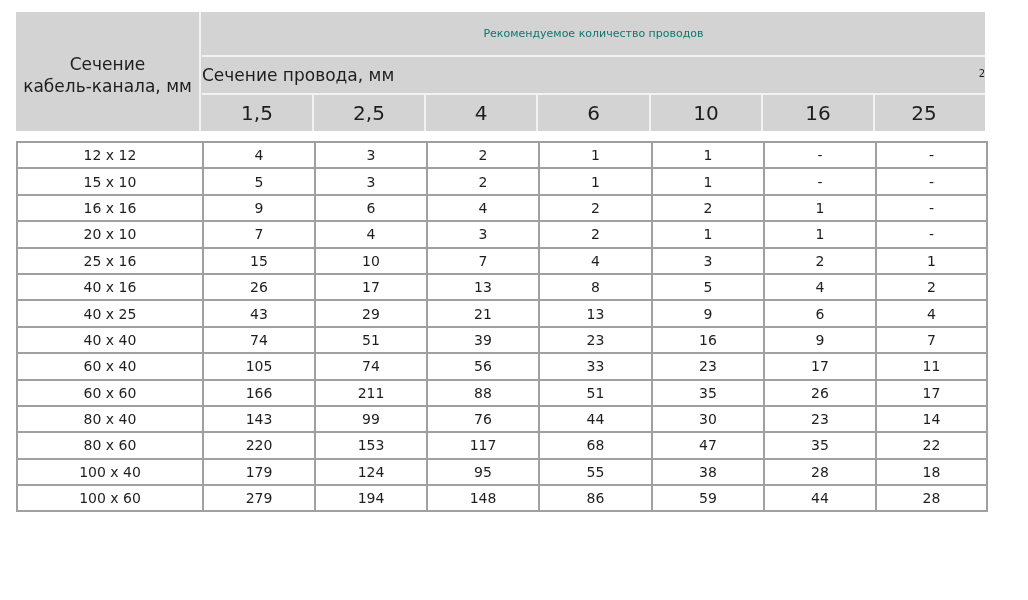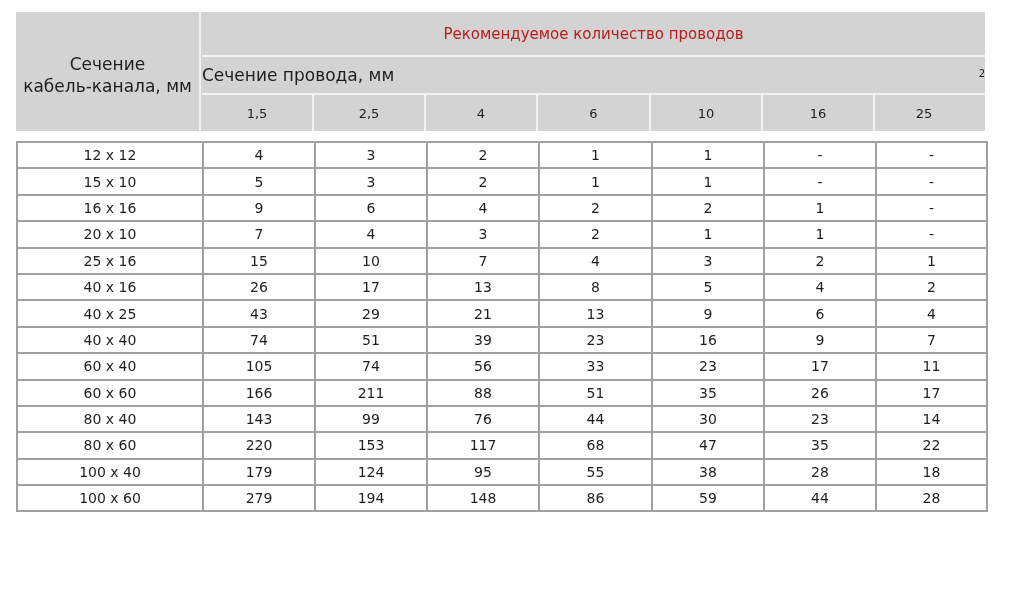--- a/index.html
+++ b/index.html
@@ -44,22 +44,22 @@
     .hdr-first span { display: block; }
     .hdr-title {
       position: absolute;
       left: 186px;
       top: 0;
       width: 783px;
       height: 45px;
       display: flex;
       align-items: center;
       justify-content: center;
-      font-size: 15px;
-      color: #b91c1c;
+      font-size: 11px;
+      color: #0f766e;
       border-bottom: 2px solid #f2f2f2;
       box-sizing: border-box;
     }
     .hdr-sub {
       position: absolute;
       left: 186px;
       top: 45px;
       width: 783px;
       height: 38px;
       display: flex;
@@ -77,21 +77,21 @@
       top: 83px;
       width: 783px;
       height: 36px;
       display: flex;
     }
     .hdr-col {
       height: 36px;
       display: flex;
       align-items: center;
       justify-content: center;
-      font-size: 13px;
+      font-size: 20px;
       color: #1e1e1e;
       border-right: 2px solid #f2f2f2;
       box-sizing: border-box;
     }
     .hdr-col:last-child { border-right: none; }
 
     
     .body-table {
       position: absolute;
       left: 16px;

